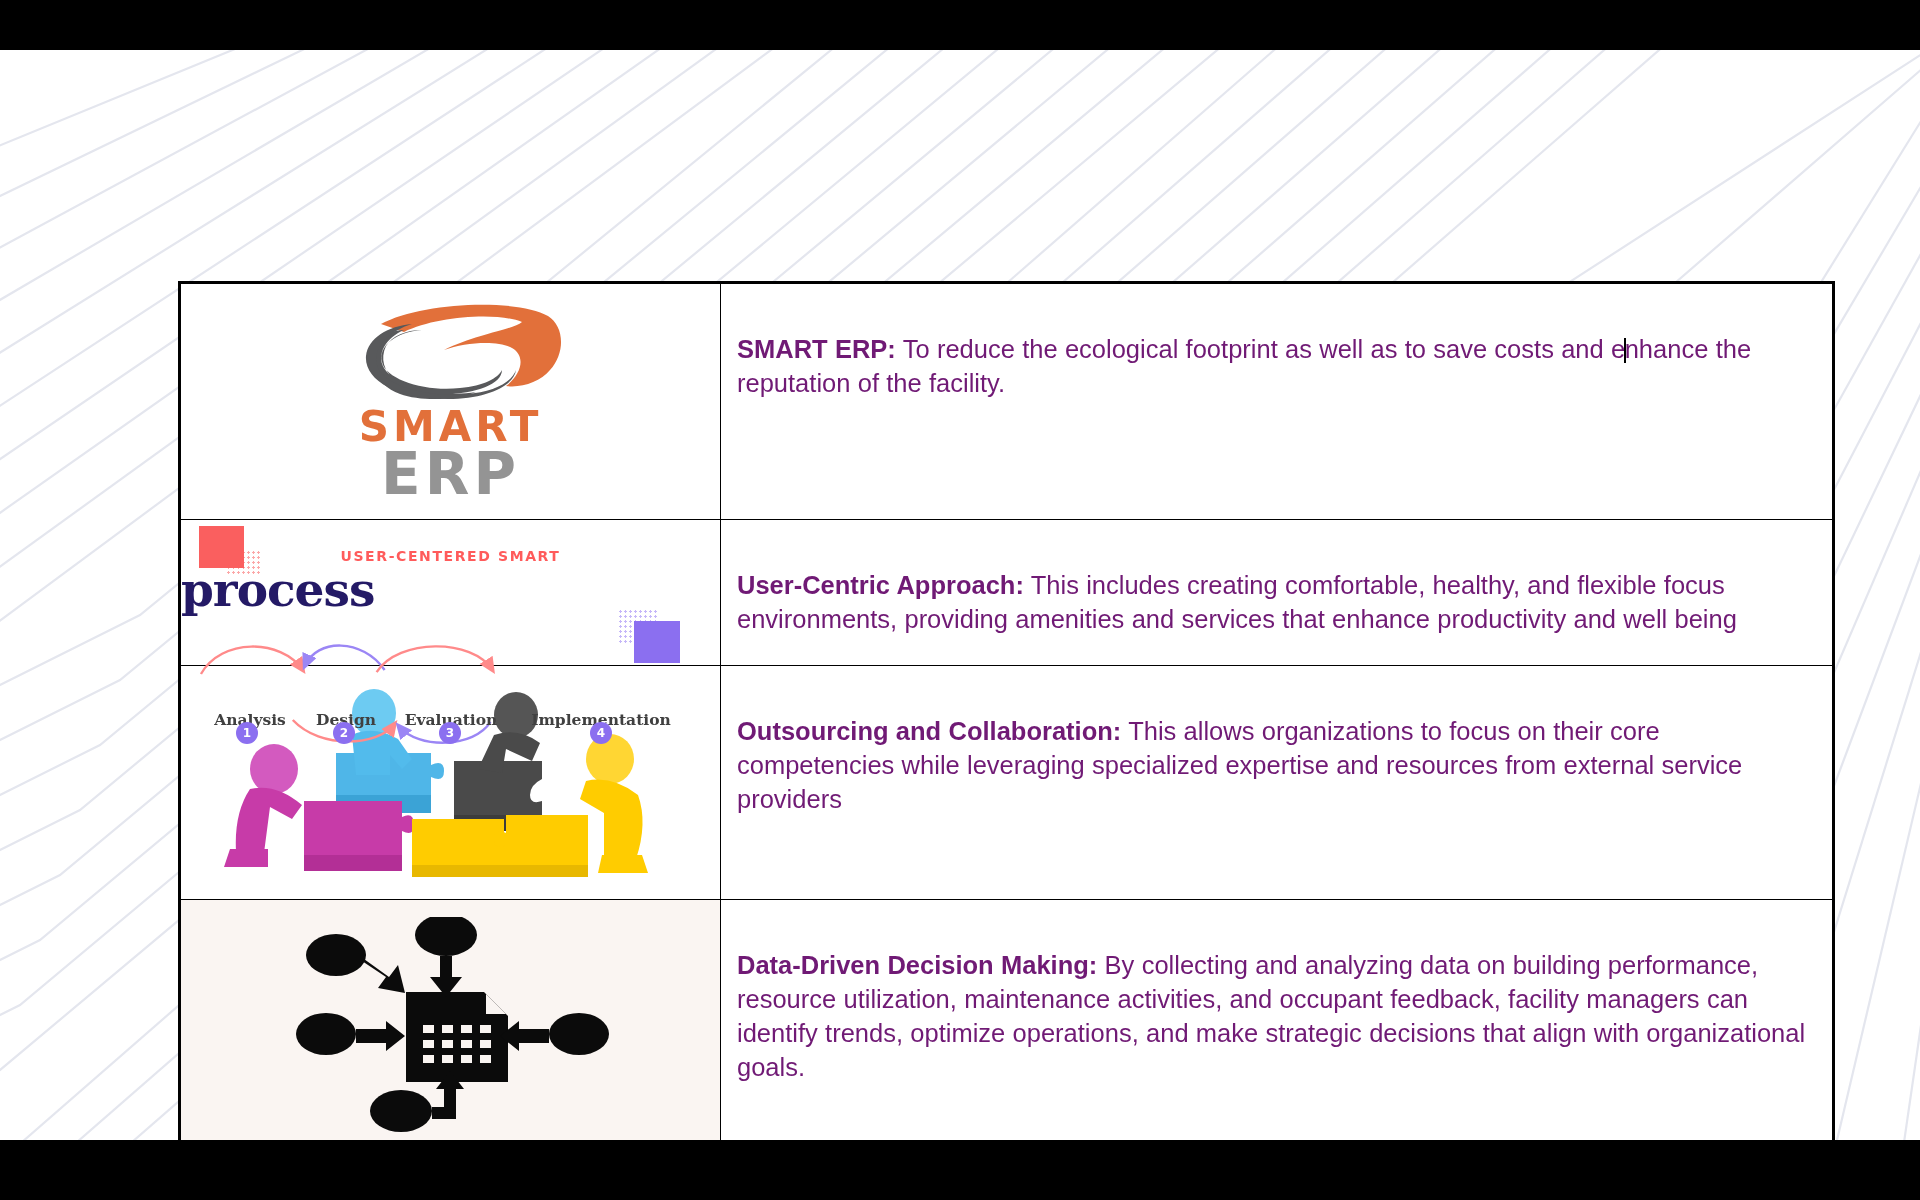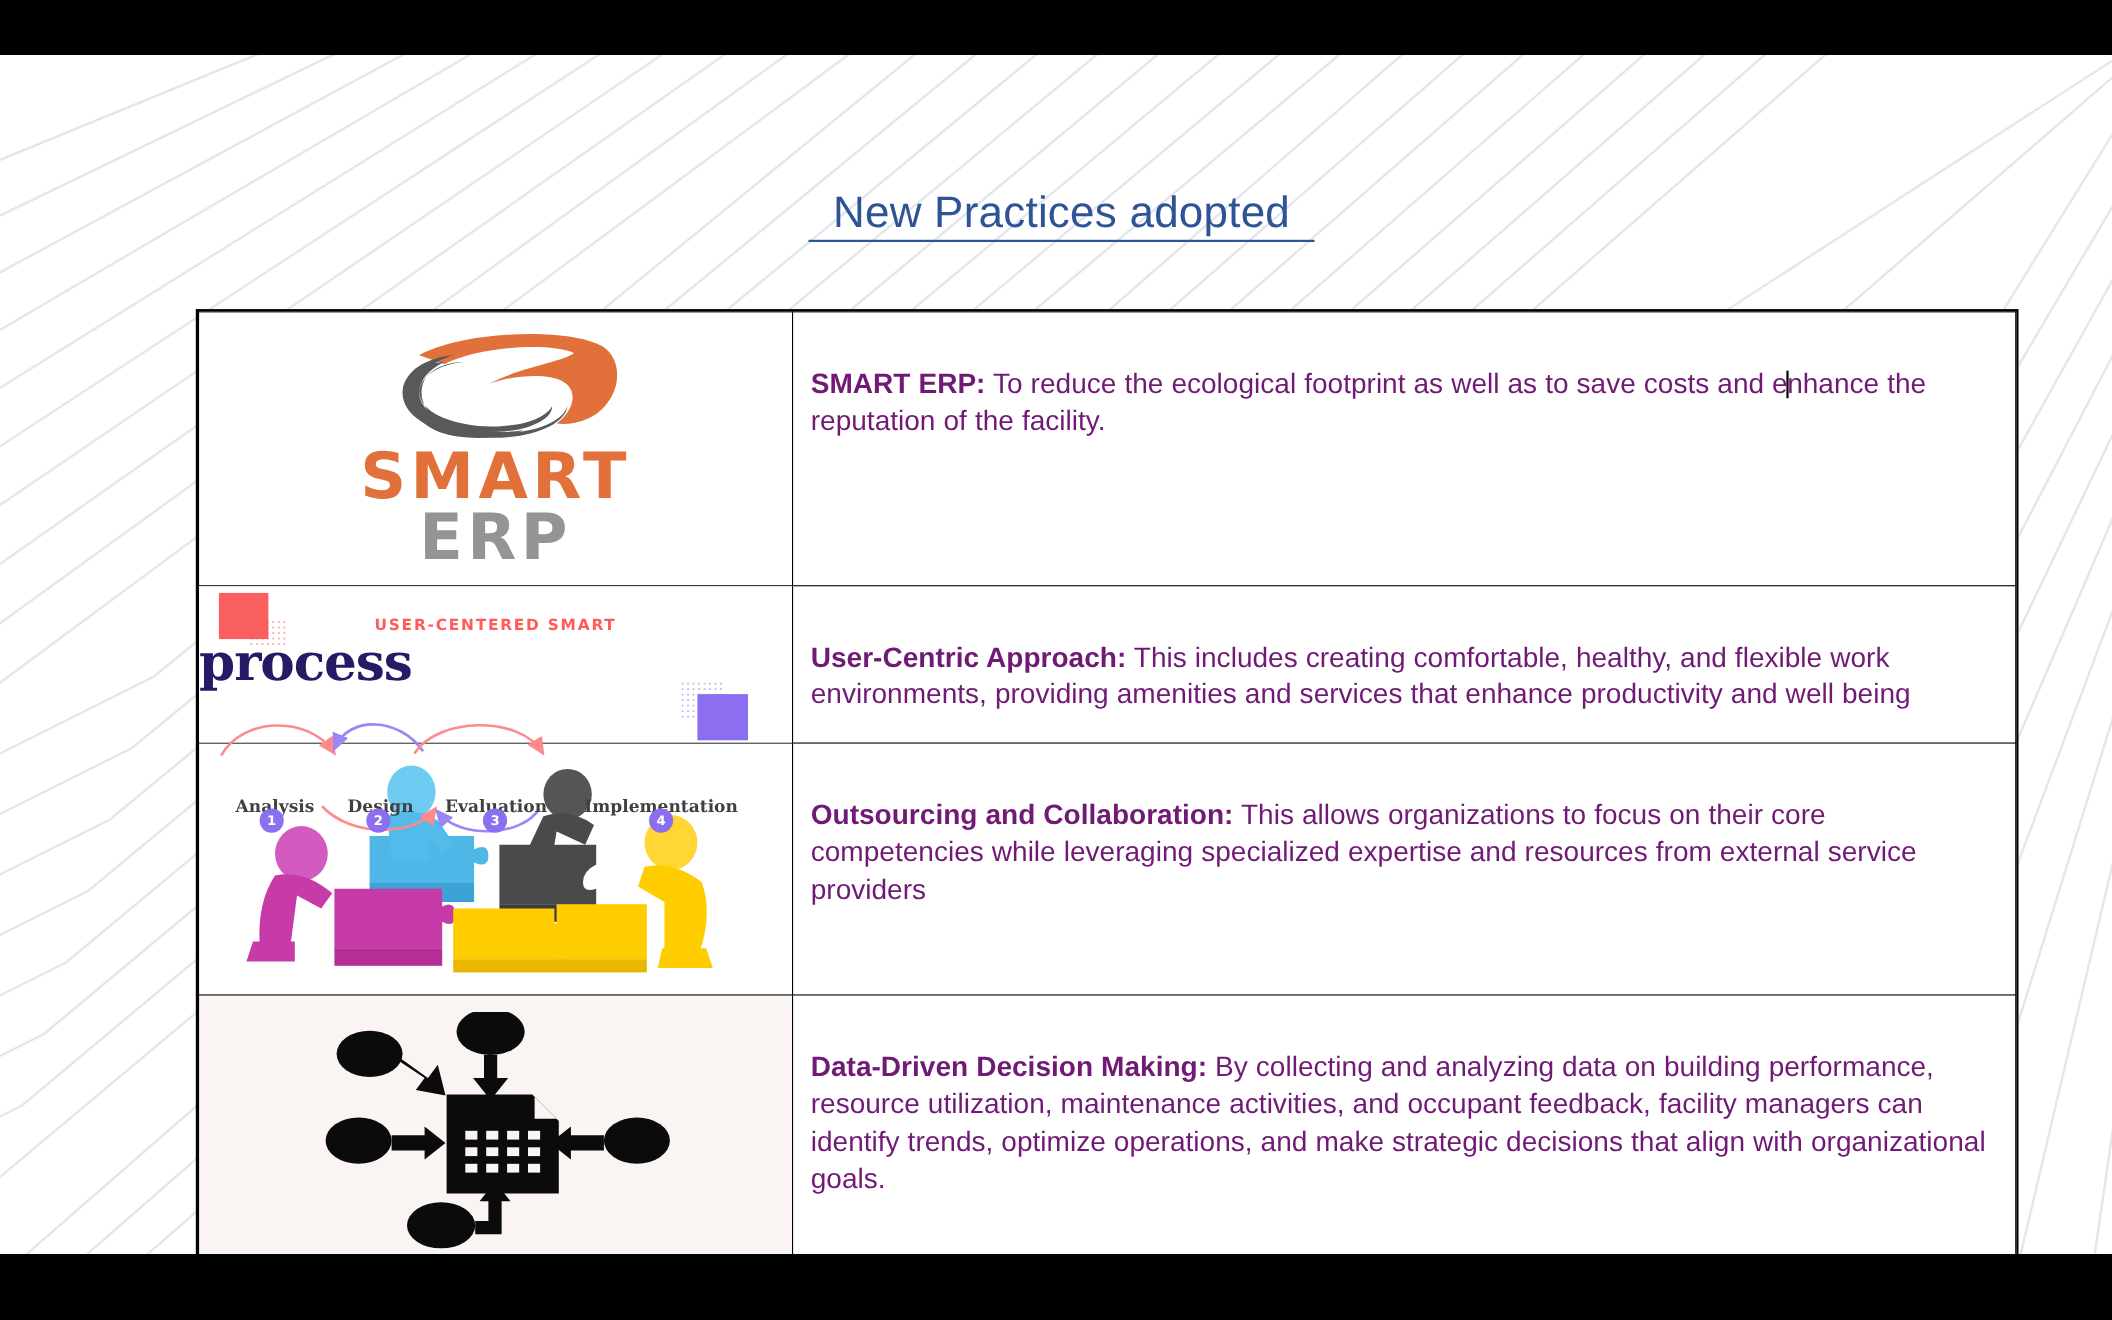--- a/index.html
+++ b/index.html
@@ -78,21 +78,21 @@
   .img-wrap {
     position: relative;
     width: 100%; height: 100%;
     display: flex; align-items: center; justify-content: center;
     overflow: hidden;
   }
 
   
   .smart-erp { text-align: center; }
   .smart-erp .swoosh { width: 250px; height: 105px; display:block; margin: 0 auto 2px auto;}
-  .smart-erp .w1 { font-size: 58px; font-weight: 800; color: #E2703A; letter-spacing: 4px;
+  .smart-erp .w1 { font-size: 42px; font-weight: 800; color: #E2703A; letter-spacing: 4px;
                    font-family: "DejaVu Sans", sans-serif; line-height: 0.95; }
   .smart-erp .w2 { font-size: 58px; font-weight: 800; color: #949494; letter-spacing: 4px;
                    font-family: "DejaVu Sans", sans-serif; line-height: 0.95; }
 
   
   .ucd { position: relative; width: 100%; height: 100%; background:#fff; }
   .ucd .sq-red { position:absolute; left: 18px; top: 6px; width: 45px; height: 42px; background:#FA5F5F; }
   .ucd .sq-red-dots { position:absolute; left: 45px; top: 30px; width: 34px; height: 26px;
       background-image: radial-gradient(#FA5F5F 1px, transparent 1.2px);
       background-size: 5px 5px; opacity: .55;}
@@ -175,21 +175,20 @@
           <path d="M1760 1120 L1990 380"></path>
           <path d="M1830 1120 L1990 440"></path>
           <path d="M1900 1120 L1990 500"></path>
           <path d="M1620 -40 L1990 -40 L1480 290"></path>
           <path d="M1700 -40 L1990 -40 L1540 350"></path>
         </g>
       </svg>
     </div>
 
 
-    <div id="title">New Practices adopted</div>
 
     <div id="practice-table">
       <table>
         <tbody>
 
           <tr>
             <td class="col-img">
               <div class="img-wrap">
                 <div class="smart-erp">
                   <svg class="swoosh" viewBox="0 0 250 105" aria-hidden="true">
@@ -253,21 +252,21 @@
 
                 <div class="stepname" style="left:210px; top:178px; width:120px;">Evaluation</div>
                 <div class="badge" style="left:258px; top:202px;">3</div>
 
                 <div class="stepname" style="left:330px; top:178px; width:180px;">Implementation</div>
                 <div class="badge" style="left:409px; top:202px;">4</div>
               </div>
             </td>
             <td class="col-txt">
               <div class="cell-text">
-                <b>User-Centric Approach:</b><span> This includes creating comfortable, healthy, and flexible work environments, providing amenities and services that enhance productivity and well being</span>
+                <b>User-Centric Approach:</b><span> This includes creating comfortable, healthy, and flexible focus environments, providing amenities and services that enhance productivity and well being</span>
               </div>
             </td>
           </tr>
 
           <tr>
             <td class="col-img">
               <div class="collab">
                 <svg viewBox="0 0 490 200" aria-hidden="true">
 
                   <g>

